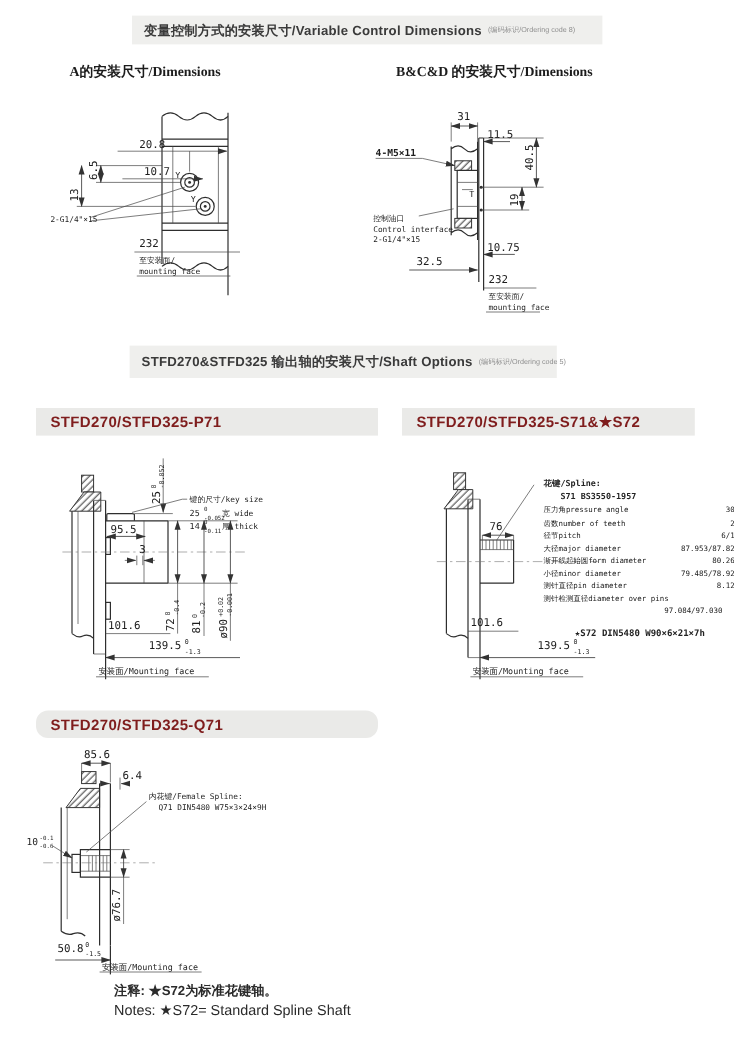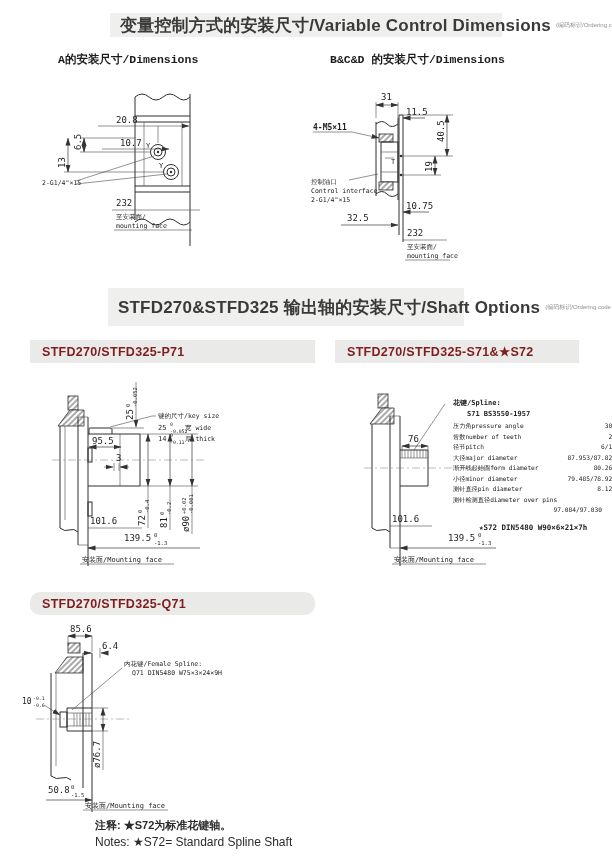--- a/index.html
+++ b/index.html
@@ -1,23 +1,23 @@
 <!DOCTYPE html>
 <html><head>
 <meta charset="utf-8">
 <style>
   html,body { margin:0; padding:0; background:#fff; }
   .page { position:relative; width:612px; height:864px; background:#fff; overflow:hidden;
           font-family:"Liberation Sans", sans-serif; color:#333; }
   .bar { position:absolute; background:#efefed; display:flex; align-items:center;
          padding:0 10px; box-sizing:border-box; }
-  .title-main { font-size:17px; font-weight:bold; color:#3a3a3a; letter-spacing:.2px; white-space:nowrap; }
+  .title-main { font-size:11px; font-weight:bold; color:#3a3a3a; letter-spacing:.2px; white-space:nowrap; }
   .code-note { font-size:6px; color:#8f8f8f; margin-left:5px; white-space:nowrap; }
   .subhead { position:absolute; font-size:11.5px; font-weight:600; color:#1c1c1c;
-             font-family:Liberation Mono, monospace; white-space:nowrap; }
+             font-family:Liberation Serif, serif; white-space:nowrap; }
   .secbar { position:absolute; background:#eaeae8; display:flex; align-items:center;
             padding:0 12px; box-sizing:border-box; font-size:12.5px; font-weight:600;
             color:#7f1d1d; letter-spacing:.3px; white-space:nowrap; }
   .notes-zh { position:absolute; font-size:11px; font-weight:600; color:#2b2b2b; }
   .notes-en { position:absolute; font-size:12px; color:#2b2b2b; }
 
   svg { position:absolute; overflow:visible; }
   .ln { stroke:#2e2e2e; stroke-width:1; fill:none; }
   .tn { stroke:#4a4a4a; stroke-width:.6; fill:none; }
   .dm { stroke:#3a3a3a; stroke-width:.7; fill:none; }
@@ -182,21 +182,21 @@
       <text class="t9" x="112" y="154">232</text>
       <line class="tn" x1="108" y1="158" x2="152" y2="158"></line>
     </g>
     <g>
       <text class="t65" x="112" y="167">至安装面/</text>
       <text class="t65" x="112" y="176">mounting face</text>
       <line class="tn" x1="110" y1="178" x2="155" y2="178"></line>
     </g>
   </svg>
 
-  <div class="bar" style="left:108px;top:288px;width:356px;height:38px;">
+  <div class="bar" style="left:108px;top:288px;width:356px;height:27px;">
     <span class="title-main">STFD270&amp;STFD325 输出轴的安装尺寸/Shaft Options</span>
     <span class="code-note">(编码标识/Ordering code 5)</span>
   </div>
 
   <div class="secbar" style="left:30px;top:340px;width:285px;height:23px;">STFD270/STFD325-P71</div>
   <div class="secbar" style="left:335px;top:340px;width:244px;height:23px;">STFD270/STFD325-S71&amp;★S72</div>
 
   <svg style="left:32px;top:370px;" width="285" height="205">
     <g>
       <rect class="hat" x="36" y="26" width="10" height="14"></rect>

